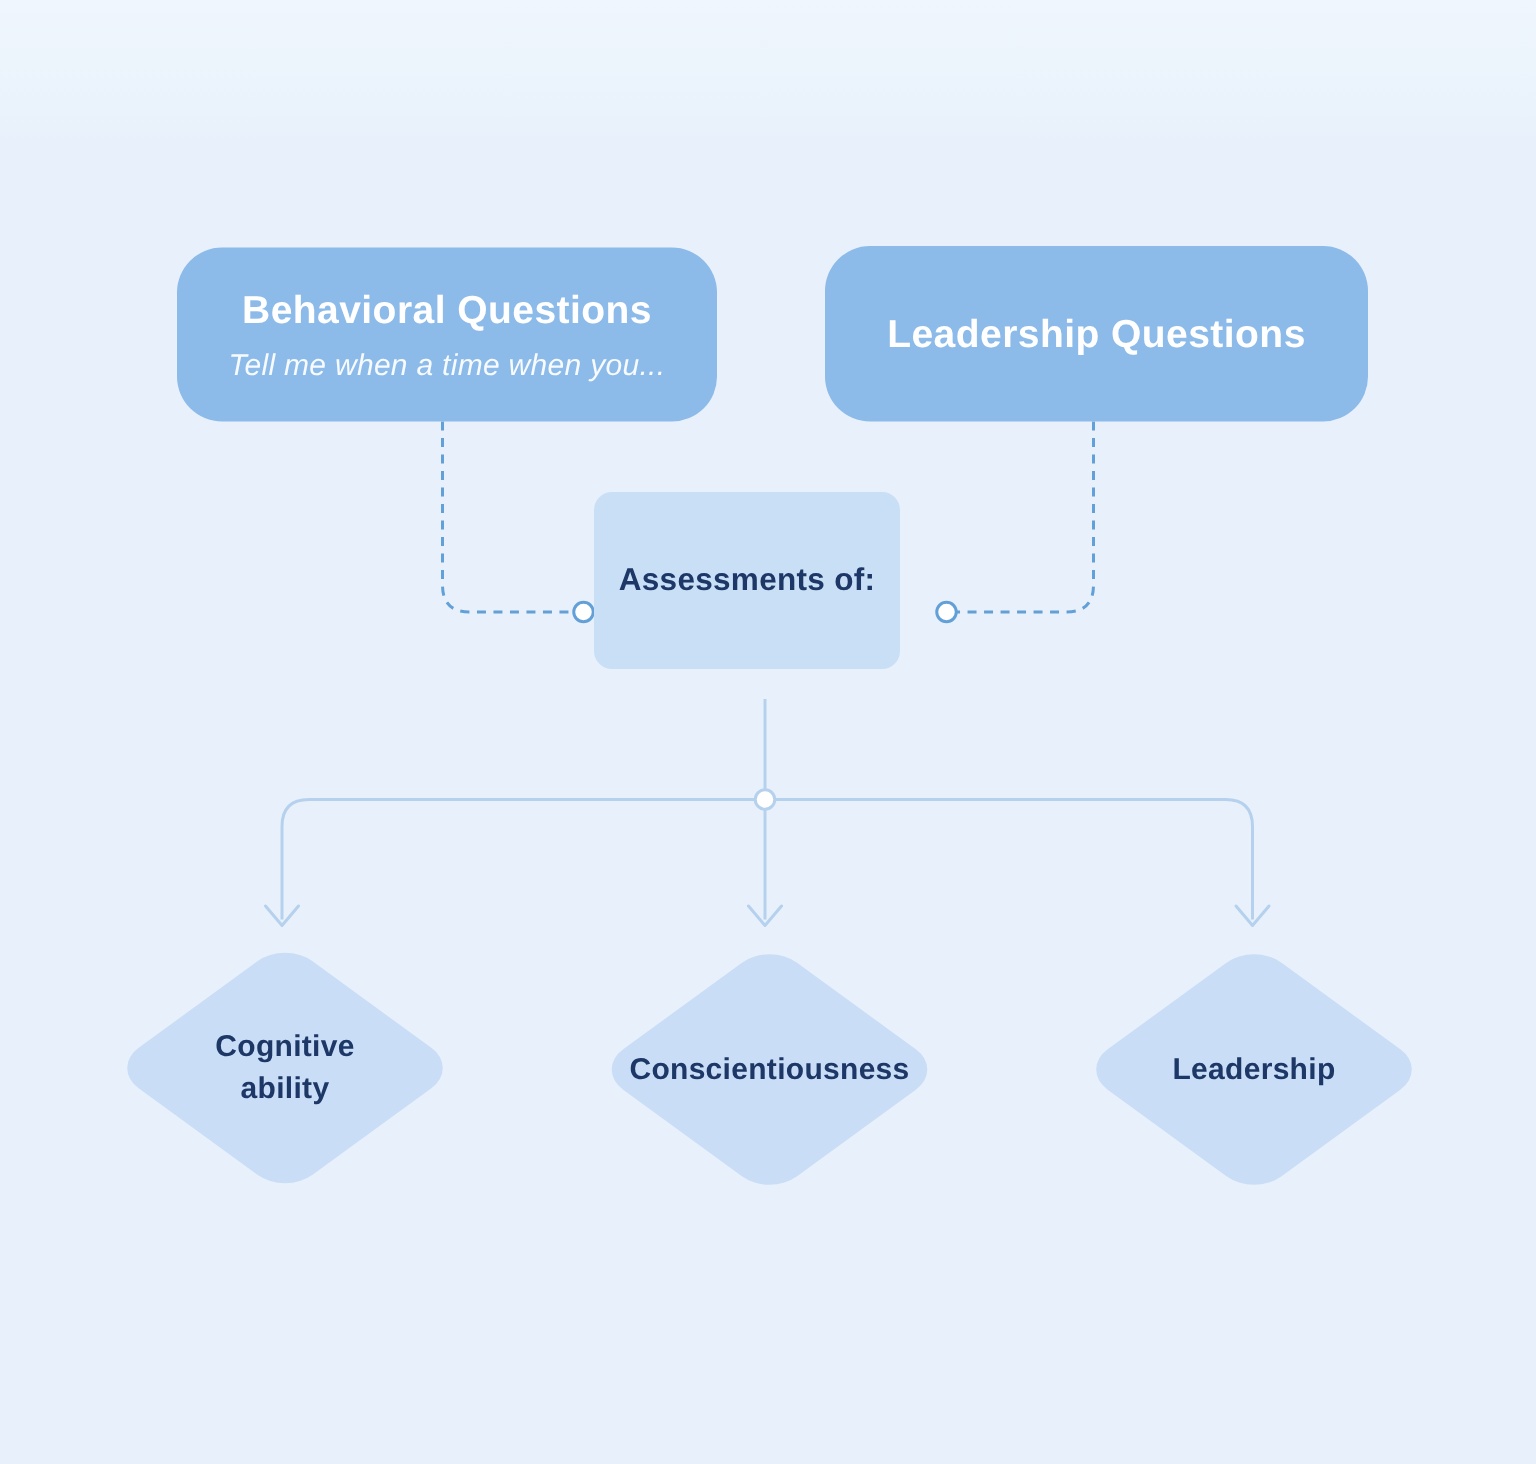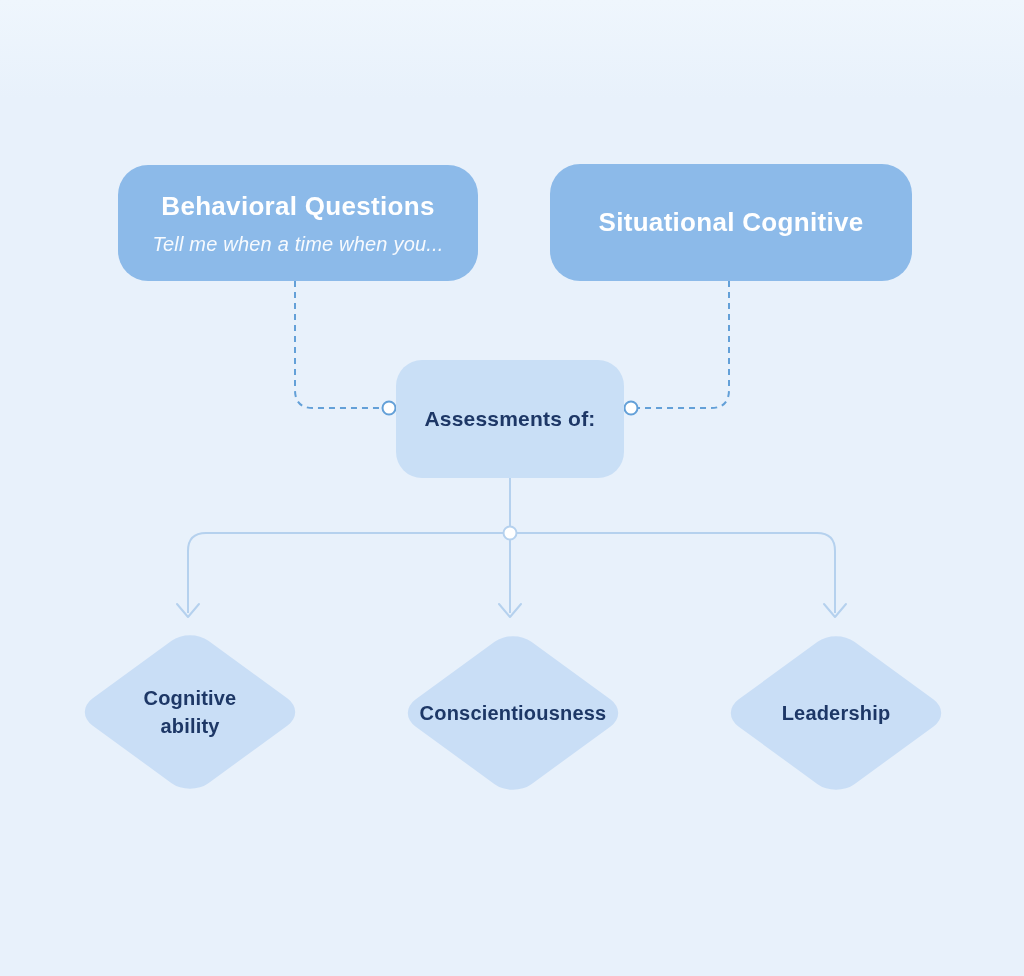--- a/index.html
+++ b/index.html
@@ -41,23 +41,23 @@
   .source-box .subtitle {
     margin-top: 11px;
     color: rgba(255,255,255,0.93);
     font-size: 20px;
     font-style: italic;
     letter-spacing: 0.2px;
   }
   .node-behavioral { left: 118px; top: 165px; width: 360px; height: 116px; }
   .node-situational { left: 550px; top: 164px; width: 362px; height: 117px; }
   .node-assessments {
-    left: 396px; top: 360px; width: 228px; height: 118px;
+    left: 396px; top: 328px; width: 204px; height: 118px;
     background: #c9dff6;
-    border-radius: 26px;
+    border-radius: 12px;
   }
   .node-assessments .label {
     color: #1d3766;
     font-size: 21px;
     font-weight: 600;
     letter-spacing: 0.2px;
   }
   .diamond-shape {
     position: absolute;
     width: 164px;
@@ -111,21 +111,21 @@
     <path d="M 499 604 L 510 617 L 521 604" fill="none" stroke="#b5d1ee" stroke-width="2" stroke-linecap="round" stroke-linejoin="round"></path>
     <path d="M 824 604 L 835 617 L 846 604" fill="none" stroke="#b5d1ee" stroke-width="2" stroke-linecap="round" stroke-linejoin="round"></path>
   </svg>
 
   <div class="node source-box node-behavioral">
     <div class="title">Behavioral Questions</div>
     <div class="subtitle">Tell me when a time when you...</div>
   </div>
 
   <div class="node source-box node-situational">
-    <div class="title">Situational Cognitive</div>
+    <div class="title">Leadership Questions</div>
   </div>
 
   <div class="node node-assessments">
     <div class="label">Assessments of:</div>
   </div>
 
   <div class="diamond-shape diamond-cognitive"></div>
   <div class="diamond-shape diamond-conscientious"></div>
   <div class="diamond-shape diamond-leadership"></div>
 

